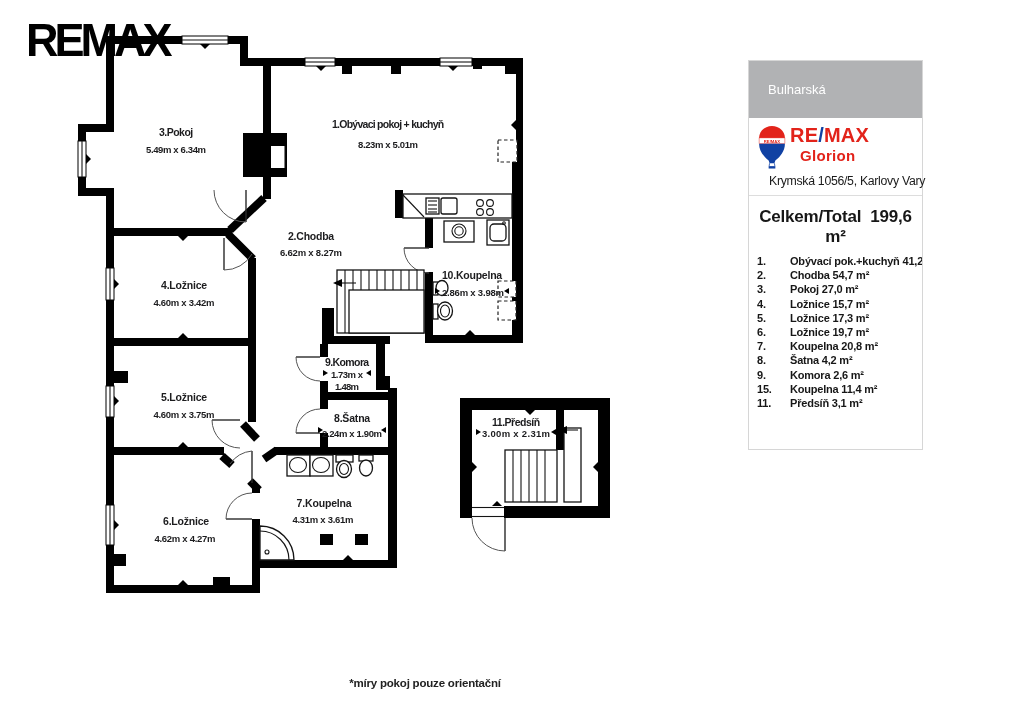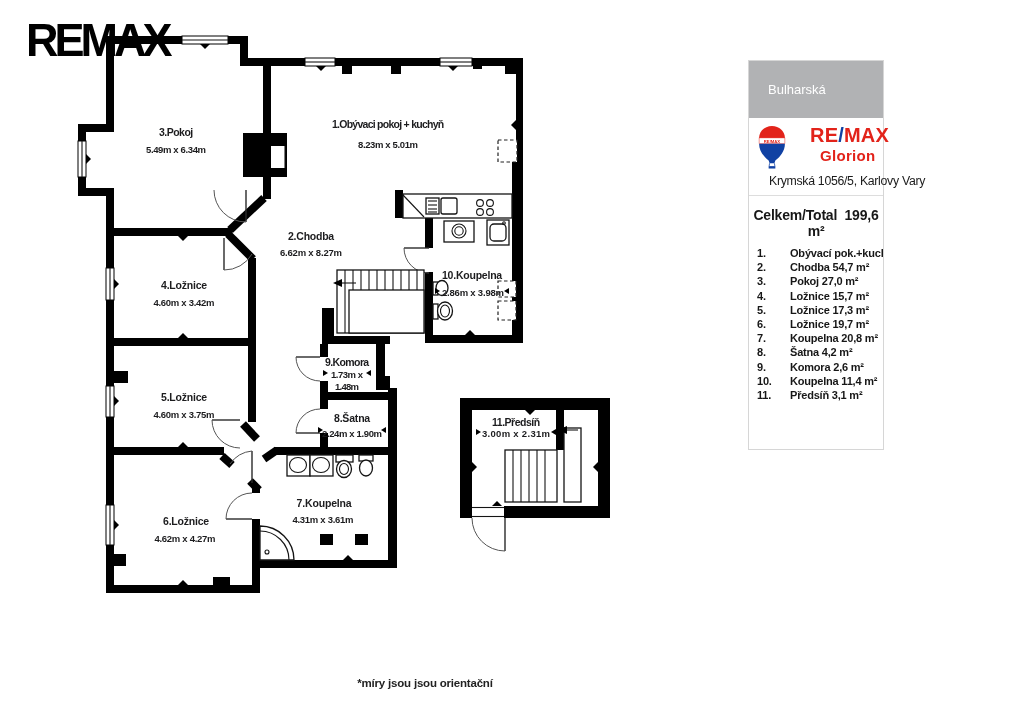--- a/index.html
+++ b/index.html
@@ -25,34 +25,34 @@
   .winw{fill:#fff;stroke:#000;stroke-width:1;}
   .tick{fill:#000;}
   text.rname{font:bold 10.5px "Liberation Sans",sans-serif;fill:var(--ink);text-anchor:middle;letter-spacing:-0.2px;}
   text.rdims{font:bold 9.5px "Liberation Sans",sans-serif;fill:var(--ink);text-anchor:middle;}
 
   
   .watermark{position:absolute;left:26px;top:14px;font-size:45px;font-weight:bold;
     letter-spacing:-4px;color:#000;transform:scaleY(1.04);}
 
   
-  .card{position:absolute;left:748px;top:60px;width:136px;height:390px;background:#fff;
+  .card{position:absolute;left:748px;top:60px;width:175px;height:390px;background:#fff;
     border:1px solid #d6d6d6;box-sizing:border-box;}
   .card-header{height:57px;background:var(--header-gray);color:#fff;font-size:13px;
     display:flex;align-items:center;padding-left:19px;}
-  .logo-row{display:flex;align-items:flex-start;padding:7px 4px 0 8px;gap:20px;}
+  .logo-row{display:flex;align-items:flex-start;padding:7px 4px 0 8px;}
   .balloon{width:30px;height:44px;flex:0 0 auto;}
   .brandtext{margin-left:3px;}
   .wordmark{font-size:20px;font-weight:bold;line-height:1.05;letter-spacing:0.2px;}
   .wordmark .re,.wordmark .max{color:var(--brand-red);}
   .wordmark .slash{color:var(--brand-blue);}
   .office{color:var(--brand-red);font-size:15px;font-weight:bold;margin:1px 0 0 10px;letter-spacing:0.3px;}
   .address{font-size:12.3px;color:#1a1a1a;padding:5px 0 0 4px;white-space:nowrap;letter-spacing:-0.3px;margin-left:16px;}
   .rule{border-top:1px solid #ddd;margin-top:7px;}
-  .summary-title{text-align:center;font-size:14px;font-weight:bold;color:#171717;
+  .summary-title{text-align:center;font-size:17px;font-weight:bold;color:#171717;
     margin:11px 0 7px 0;letter-spacing:-0.2px;}
   .room-list{font-size:11px;font-weight:bold;color:#171717;letter-spacing:-0.2px;}
   .room-row{display:flex;line-height:14.2px;}
   .room-row .num{width:33px;padding-left:8px;flex:0 0 auto;}
   .room-row .lbl{flex:1;white-space:nowrap;overflow:hidden;}
 
   
   .footnote{position:absolute;left:275px;top:677px;width:300px;text-align:center;
     font-size:11.5px;font-weight:bold;color:#222;letter-spacing:-0.2px;}
 </style>
@@ -401,24 +401,24 @@
         </div>
       <div class="room-row">
           <span class="num">8.</span>
           <span class="lbl">Šatna 4,2 m²</span>
         </div>
       <div class="room-row">
           <span class="num">9.</span>
           <span class="lbl">Komora 2,6 m²</span>
         </div>
       <div class="room-row">
-          <span class="num">10.</span>
+          <span class="num">15.</span>
           <span class="lbl">Koupelna 11,4 m²</span>
         </div>
       <div class="room-row">
           <span class="num">11.</span>
           <span class="lbl">Předsíň 3,1 m²</span>
         </div>
     </div>
   </div>
 
-  <div class="footnote">*míry jsou jsou orientační</div>
+  <div class="footnote">*míry pokoj pouze orientační</div>
 </div>
 
 </body></html>

